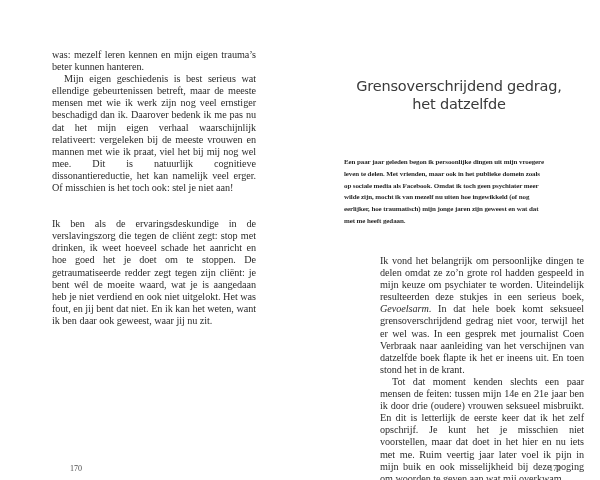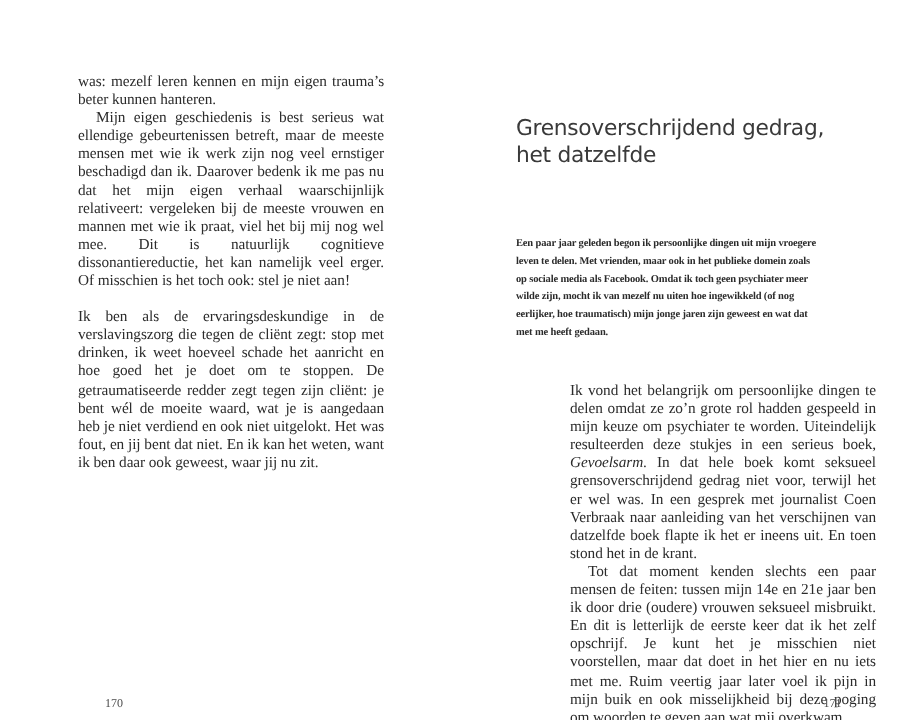--- a/index.html
+++ b/index.html
@@ -14,26 +14,26 @@
   .serif {
     font-family: "Liberation Serif", "DejaVu Serif", serif;
     font-size: 10.2px; line-height: 12.1px;
     text-align: justify; hyphens: manual;
     letter-spacing: -0.05px;
   }
   .left .body { position: absolute; left: 52px; top: 33px; width: 204px; }
   .right .body { position: absolute; left: 44px; top: 239px; width: 204px; margin-left: 36px; }
   .serif p { margin: 0; }
   .serif p.indent { text-indent: 12px; }
-  .serif p.section { margin-top: 12px; }
+  .serif p.section { margin-top: 24px; }
   .chapter-title {
     position: absolute; left: 44px; top: 61px; width: 230px;
     font-family: "DejaVu Sans", "Liberation Sans", sans-serif;
     font-size: 14.5px; line-height: 18px; font-weight: normal;
-    color: #3a3a3a; margin: 0; letter-spacing: -0.2px;
+    color: #3a3a3a; margin: 0; letter-spacing: -0.2px; text-align: center;
   }
   .intro {
     position: absolute; left: 44px; top: 141px; width: 200px;
     font-family: Liberation Serif, serif;
     font-size: 7px; line-height: 11.8px; font-weight: bold;
     color: #2b2b2b; margin: 0; letter-spacing: -0.1px;
   }
   .pagenum {
     position: absolute; top: 448px;
     font-family: "Liberation Serif", "DejaVu Serif", serif;

